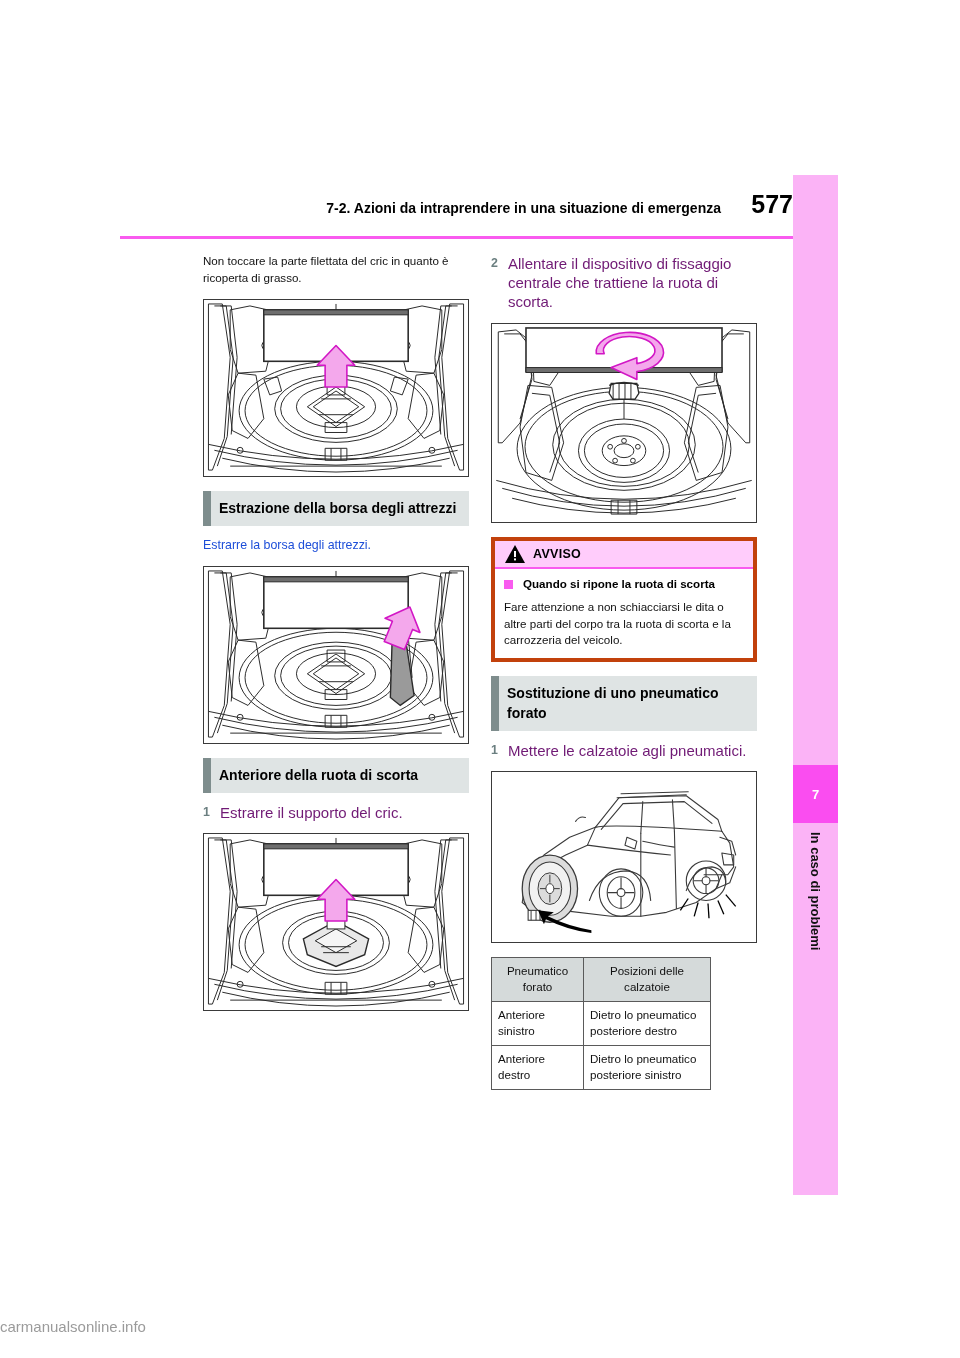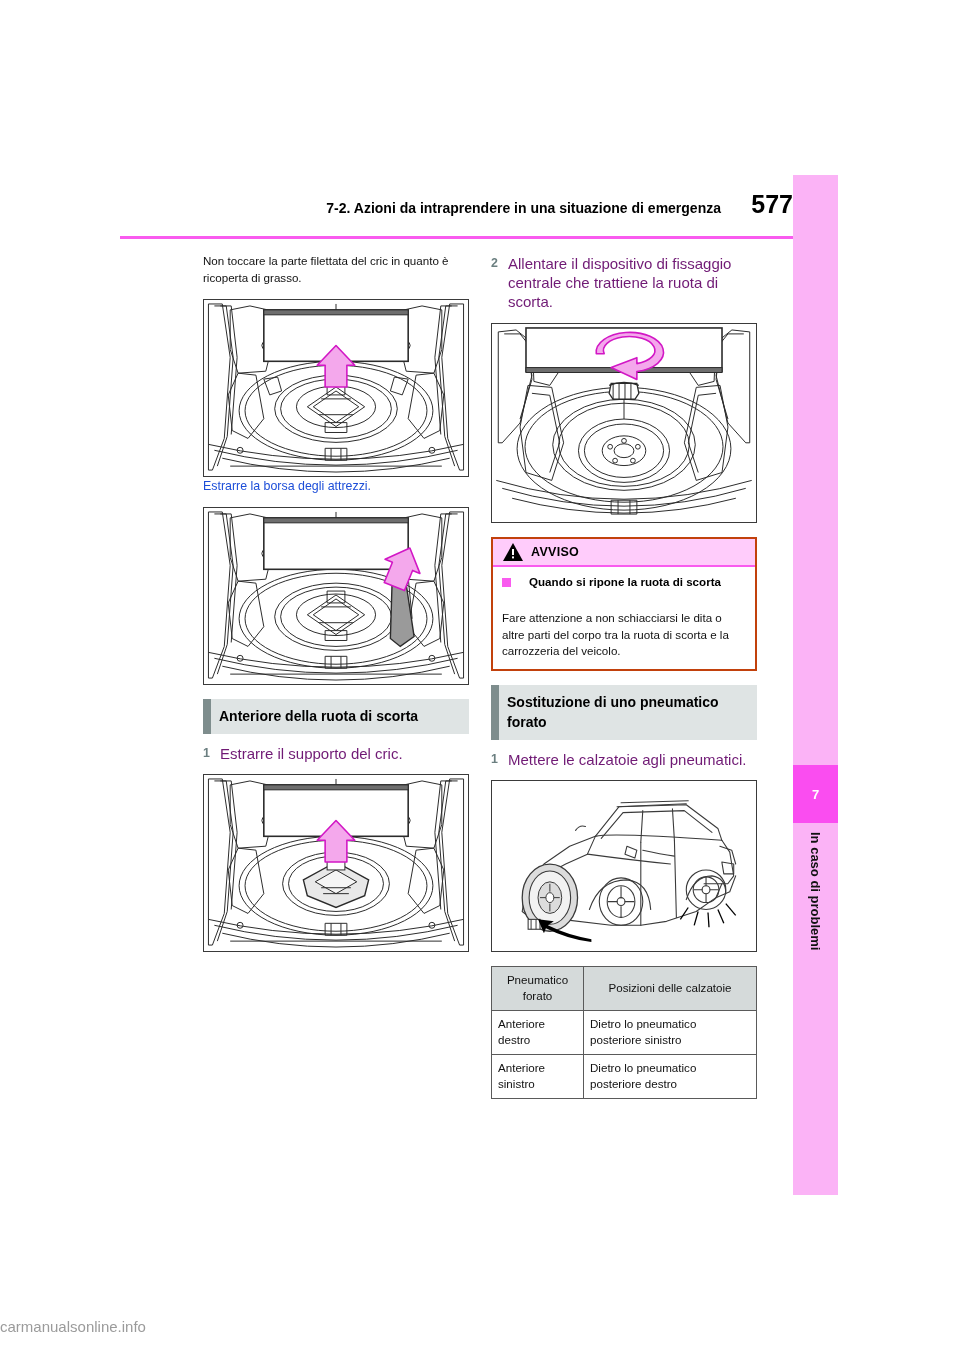--- a/index.html
+++ b/index.html
@@ -101,48 +101,48 @@
   .fig {
     border: 1px solid #3a3a3a;
     background: #fff;
     position: relative;
     overflow: hidden;
   }
   .fig svg { display: block; width: 100%; height: 100%; }
 
   
   .warn {
-    border: 2px solid #c2410c;
+    border: 4px solid #c2410c;
     margin-top: 14px;
     background: #fff;
   }
   .warn-head {
     background: #ffccfb;
     display: flex; align-items: center;
     padding: 4px 8px 4px 10px;
     border-bottom: 2px solid #f95bef;
     gap: 8px;
   }
   .warn-head-txt { font-size: 12.5px; font-weight: bold; letter-spacing: .3px; }
   .warn-body { padding: 7px 9px 9px 9px; }
   .warn-sub {
-    display: flex; align-items: flex-start; gap: 18px;
+    display: flex; align-items: flex-start; gap: 10px;
     font-size: 11.6px; font-weight: bold; line-height: 16px;
-    margin-bottom: 20px;
+    margin-bottom: 7px;
   }
   .warn-bullet {
     width: 9px; height: 9px; background: #f95bef;
     flex: 0 0 9px; margin-top: 4px;
   }
   .warn-p { font-size: 11.6px; line-height: 16.5px; color:#111; }
 
   
   table.chock {
     border-collapse: collapse;
-    width: 266px;
+    width: 220px;
     margin-top: 14px;
   }
   table.chock td, table.chock th {
     border: 1px solid #5a5a5a;
     font-size: 11.6px;
     line-height: 16.5px;
     padding: 5px 6px;
     font-weight: normal;
     vertical-align: top;
     color: #111;
@@ -225,20 +225,23 @@
           <rect x="60" y="10" width="146" height="5" fill="#6e6e6e" stroke="#2b2b2b" stroke-width="1"></rect>
           <path d="M133 4 L133 10" stroke="#2b2b2b" stroke-width="1" fill="none"></path>
         </g>
 
         <g>
           <path d="M133 46 L152 66 L144 66 L144 88 L122 88 L122 66 L114 66 Z" fill="#f4a8ec" stroke="#d217c5" stroke-width="1.6" stroke-linejoin="round"></path>
         </g>
       </svg>
     </div>
 
+    <div class="sec-head">
+      <div class="sec-head-txt">Estrazione della borsa degli attrezzi</div>
+    </div>
 
     <div class="plain-line">Estrarre la borsa degli attrezzi.</div>
 
     <div class="fig" style="margin-top:11px; width:266px; height:178px;">
       <svg viewBox="0 0 266 178">
         <g fill="none" stroke="#2b2b2b" stroke-width="1" stroke-linejoin="round">
           <path d="M4 4 L18 4 L26 58 L20 140 L8 172 L4 172 Z"></path>
           <path d="M10 6 L22 6 L29 58 L23 138 L13 168"></path>
           <path d="M16 6 L27 6 L33 58 L27 136"></path>
           <path d="M262 4 L248 4 L240 58 L246 140 L258 172 L262 172 Z"></path>
@@ -509,27 +512,27 @@
 
     <table class="chock">
       <thead>
         <tr>
           <td class="col-a">Pneumatico forato</td>
           <td>Posizioni delle calzatoie</td>
         </tr>
       </thead>
       <tbody>
         <tr>
+          <td class="col-a">Anteriore sinistro</td>
+          <td>Dietro lo pneumatico posteriore destro</td>
+        </tr>
+        <tr>
           <td class="col-a">Anteriore destro</td>
           <td>Dietro lo pneumatico posteriore sinistro</td>
         </tr>
-        <tr>
-          <td class="col-a">Anteriore sinistro</td>
-          <td>Dietro lo pneumatico posteriore destro</td>
-        </tr>
       </tbody>
     </table>
 
   </div>
 
   <div class="footer">carmanualsonline.info</div>
 
 </div>
 
 </body></html>

